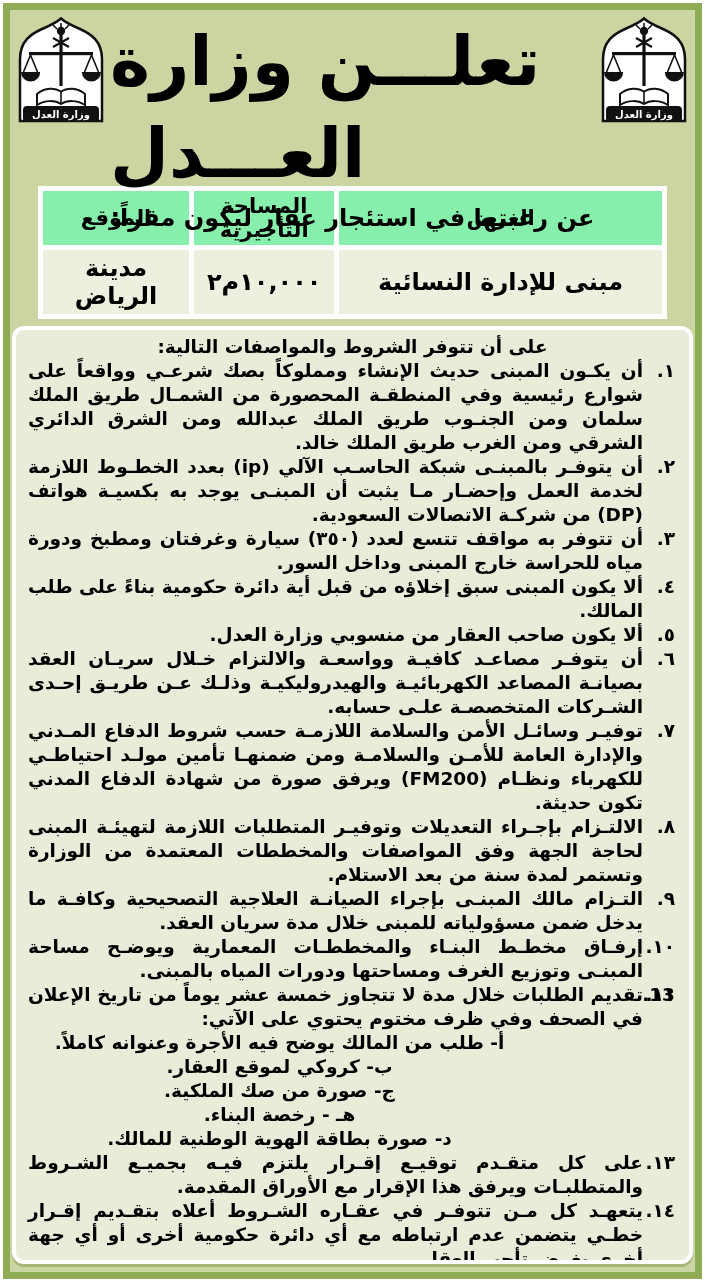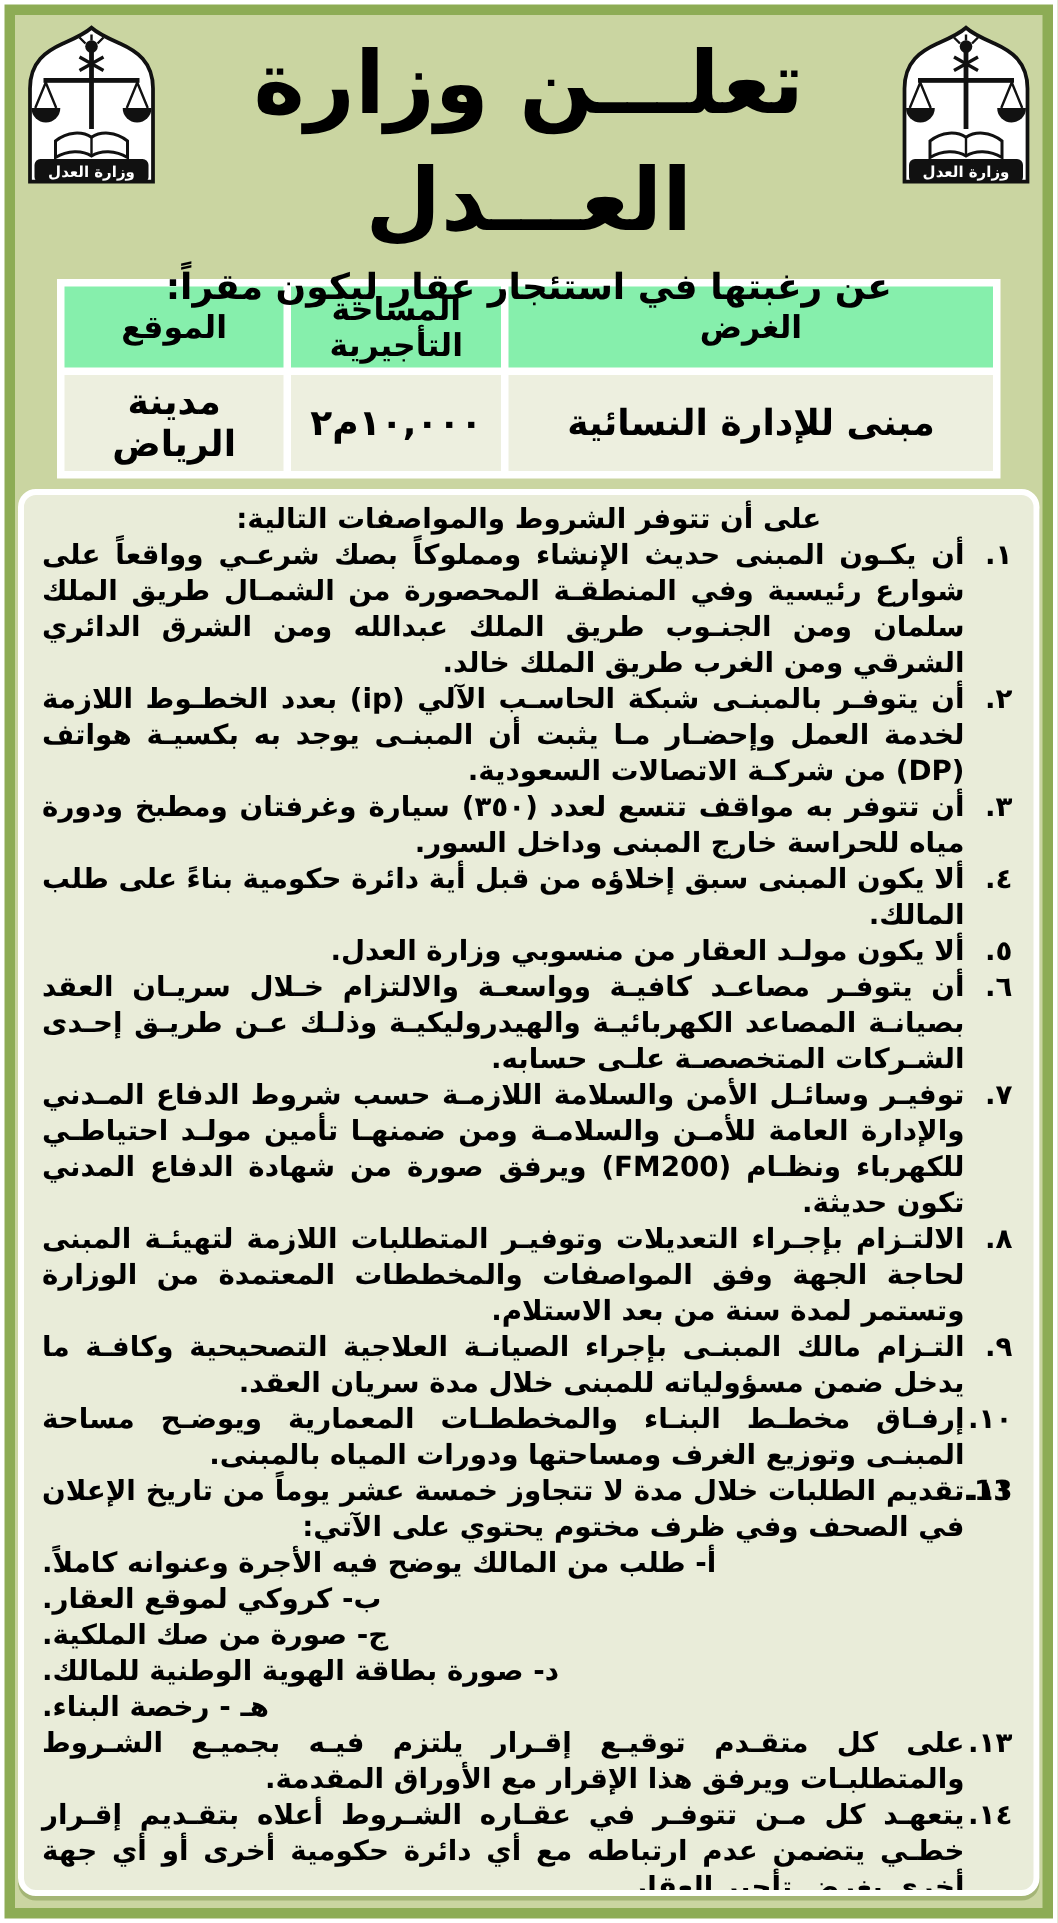--- a/index.html
+++ b/index.html
@@ -20,21 +20,21 @@
     display:flex;flex-direction:column;
     overflow:hidden;
     padding:4px 0 6px;
   }
   
   .header{position:relative;height:164px;flex:0 0 auto;}
   .logo{position:absolute;top:2px;width:92px;height:110px;}
   .logo-right{right:5px;}
   .logo-left{left:5px;}
   .title1{
-    text-align:center;font-weight:bold;font-size:58px;line-height:1.35;
+    text-align:left;font-weight:bold;font-size:68px;line-height:1.35;
     margin:2px 100px 0;letter-spacing:-1px;
   }
   .title2{
     text-align:center;font-weight:bold;font-size:24px;line-height:1.2;
     margin-top:4px;
   }
   
   table{
     width:calc(100% - 56px);margin:8px 28px 0;
     border-collapse:separate;border-spacing:5px;
@@ -52,21 +52,21 @@
     border-radius:12px;
     box-shadow:0 3px 0 rgba(125,150,75,.5);
     padding:5px 12px 6px;
     box-sizing:border-box;
     overflow:hidden;
     font-size:18.5px;font-weight:bold;line-height:24px;
   }
   .cond-heading{text-align:center;}
   .item{position:relative;padding-right:34px;text-align:justify;}
   .item .num{position:absolute;right:2px;top:0;}
-  .sub{text-align:left;padding-left:0;margin-right:112px;}
+  .sub{text-align:center;padding-left:0;margin-right:112px;}
   svg text{font-family:"DejaVu Sans", sans-serif;font-weight:bold;}
 </style>
 </head>
 <body>
 
 <div class="page">
   <div class="inner">
 
     <div class="header">
 
@@ -146,21 +146,21 @@
       <div class="item">
         <span class="num">٣.</span>
         <span>أن تتوفر به مواقف تتسع لعدد (٣٥٠) سيارة وغرفتان ومطبخ ودورة مياه للحراسة خارج المبنى وداخل السور.</span>
       </div>
       <div class="item">
         <span class="num">٤.</span>
         <span>ألا يكون المبنى سبق إخلاؤه من قبل أية دائرة حكومية بناءً على طلب المالك.</span>
       </div>
       <div class="item">
         <span class="num">٥.</span>
-        <span>ألا يكون مولـد العقار من منسوبي وزارة العدل.</span>
+        <span>ألا يكون صاحب العقار من منسوبي وزارة العدل.</span>
       </div>
       <div class="item">
         <span class="num">٦.</span>
         <span>أن يتوفـر مصاعـد كافيـة وواسعـة والالتزام خـلال سريـان العقد بصيانـة المصاعد الكهربائيـة والهيدروليكيـة وذلـك عـن طريـق إحـدى الشـركات المتخصصـة علـى حسابه.</span>
       </div>
       <div class="item">
         <span class="num">٧.</span>
         <span>توفيـر وسائـل الأمن والسلامة اللازمـة حسب شروط الدفاع المـدني والإدارة العامة للأمـن والسلامـة ومن ضمنهـا تأمين مولـد احتياطـي للكهرباء ونظـام (FM200) ويرفق صورة من شهادة الدفاع المدني تكون حديثة.</span>
       </div>
       <div class="item">
@@ -177,22 +177,22 @@
       </div>
       <div class="item">
         <span class="num">١١.</span>
       </div>
       <div class="item">
         <span class="num">13.</span>
         <span>تقديم الطلبات خلال مدة لا تتجاوز خمسة عشر يوماً من تاريخ الإعلان في الصحف وفي ظرف مختوم يحتوي على الآتي:</span>
         <div class="sub">أ- طلب من المالك يوضح فيه الأجرة وعنوانه كاملاً.</div>
         <div class="sub">ب- كروكي لموقع العقار.</div>
         <div class="sub">ج- صورة من صك الملكية.</div>
+        <div class="sub">هـ - رخصة البناء.</div>
         <div class="sub">د- صورة بطاقة الهوية الوطنية للمالك.</div>
-        <div class="sub">هـ - رخصة البناء.</div>
       </div>
       <div class="item">
         <span class="num">١٣.</span>
         <span>على كل متقـدم توقيـع إقـرار يلتزم فيـه بجميـع الشـروط والمتطلبـات ويرفق هذا الإقرار مع الأوراق المقدمة.</span>
       </div>
       <div class="item">
         <span class="num">١٤.</span>
         <span>يتعهـد كل مـن تتوفـر في عقـاره الشـروط أعلاه بتقـديم إقـرار خطـي يتضمن عدم ارتباطه مع أي دائرة حكومية أخرى أو أي جهة أخرى بغرض تأجير العقار.</span>
       </div>
 

